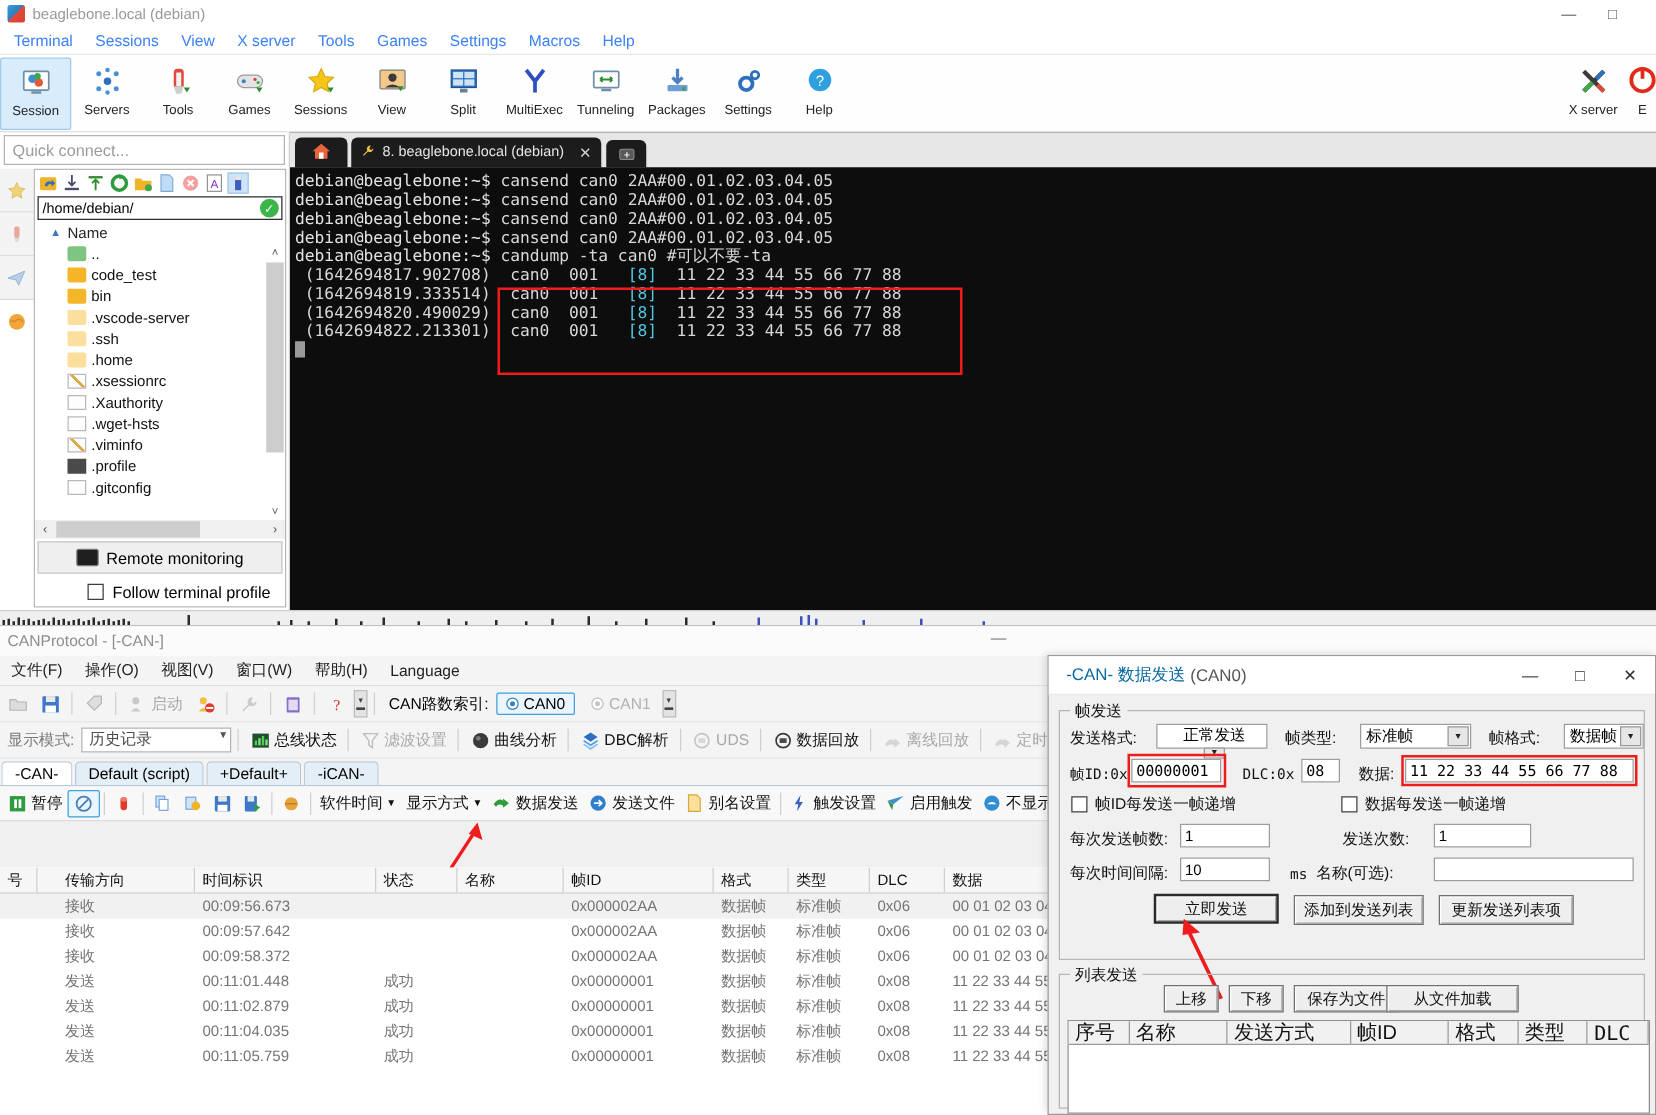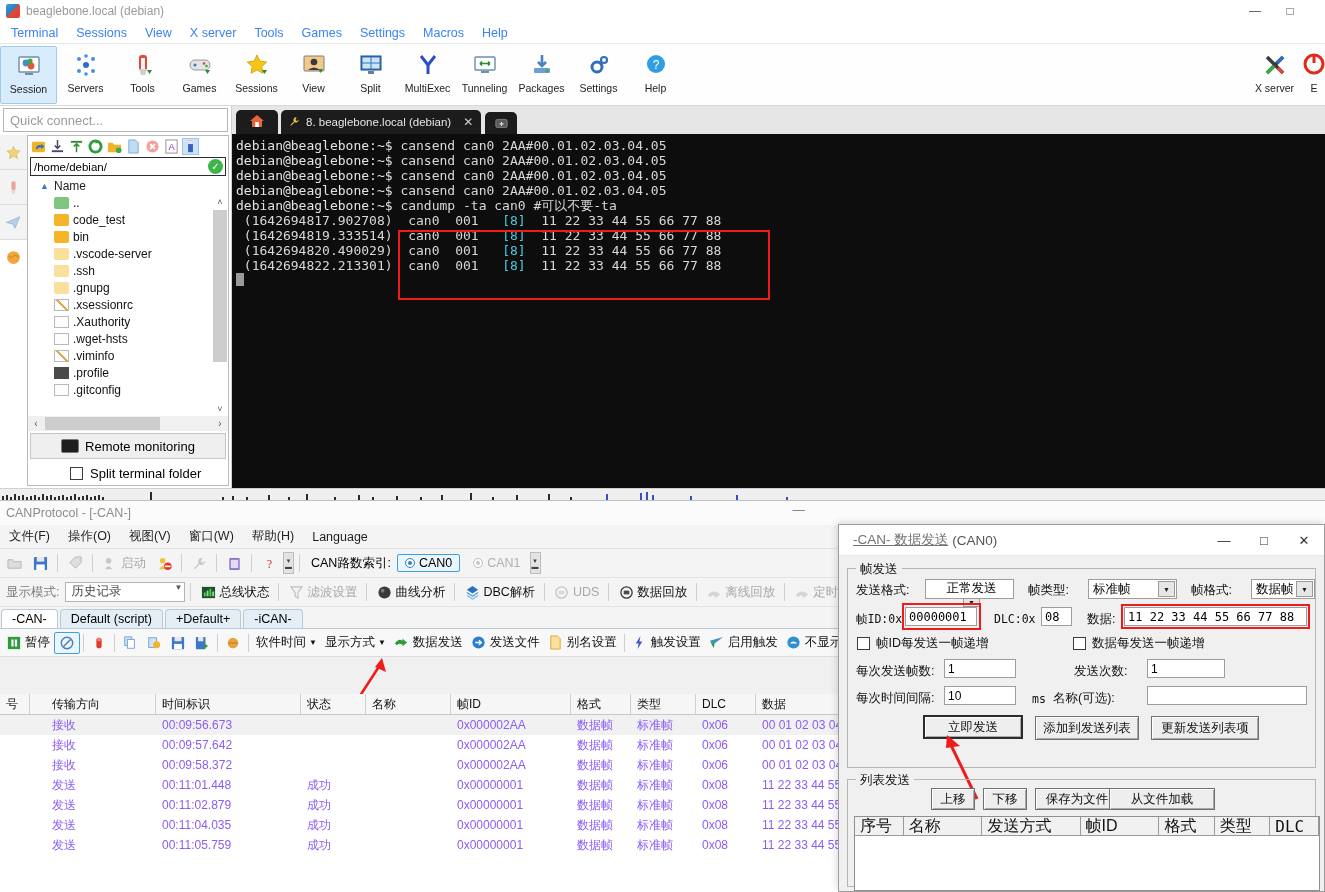--- a/index.html
+++ b/index.html
@@ -180,39 +180,39 @@
           background:#e4eef6; margin-right:2px; }
   .ctab.active { background:#ffffff; }
 
   .can-tb3 { height:28px; display:flex; align-items:center; background:#f8f8f8; padding-left:2px;
              border-bottom:1px solid #dcdcdc;}
 
   .grid { position:absolute; left:0; right:0; top:193px; bottom:0; background:#fff; overflow:hidden; }
   .ghead { display:flex; height:21px; background:#f6f6f6; border-bottom:1px solid #c9c9c9; }
   .gh { border-right:1px solid #cfcfcf; padding-left:6px; display:flex; align-items:center;
         font-size:12px; color:#111; }
-  .grow { display:flex; height:20px; align-items:center; font-size:12px; color:#8b5cf6;}
+  .grow { display:flex; height:20px; align-items:center; font-size:12px; color:#737373;}
   .grow.alt { background:#f1f1f1; }
   .gc { padding-left:6px; overflow:hidden; white-space:nowrap; }
 
   
   .c0{width:30px;} .c1{width:110px;margin-left:16px;} .c2{width:145px;} .c3{width:65px;} .c4{width:85px;}
   .c5{width:120px;} .c6{width:60px;} .c7{width:65px;} .c8{width:60px;} .c9{width:200px;}
 
   
   .arrow-svg { position:absolute; pointer-events:none; }
 
   
   #dlg {
     position:absolute; left:838px; top:524px; width:487px; height:368px;
     background:#f0f0f0; border:1px solid #9c9c9c; box-shadow:-2px -2px 6px rgba(0,0,0,.12);
   }
   .dlg-bar { height:31px; background:#ffffff; display:flex; align-items:center; padding-left:14px; position:relative;
              border-bottom:1px solid #e9e9e9;}
-  .dlg-t1 { font-size:13.5px; color:#737373;text-decoration:underline; }
+  .dlg-t1 { font-size:13.5px; color:#0369a1; }
   .dlg-t2 { font-size:13.5px; color:#555; margin-left:4px;}
   .dlg-btns { position:absolute; right:0; top:0; height:31px; display:flex; }
   .dlg-btn { width:40px; height:31px; display:flex; align-items:center; justify-content:center;
              font-size:13px; color:#333; }
   .gbox { position:absolute; border:1px solid #b6b6b6; }
   .gbox-lbl { position:absolute; top:-8px; left:8px; background:#f0f0f0; padding:0 4px; font-size:12.5px; color:#111;}
   .fld { font-size:12.5px; color:#111; }
   .mono { font-family:"DejaVu Sans Mono","Liberation Mono",monospace; font-size:11.5px;}
   .txt { border:1px solid #9d9d9d; background:#fff; height:19px; display:flex; align-items:center;
          padding-left:3px; font-size:12px; }
@@ -523,21 +523,21 @@
           <div class="fp-row">
               <span class="fp-ico ico-folder-l"></span>
               <span>.vscode-server</span>
             </div>
           <div class="fp-row">
               <span class="fp-ico ico-folder-l"></span>
               <span>.ssh</span>
             </div>
           <div class="fp-row">
               <span class="fp-ico ico-folder-l"></span>
-              <span>.gnupg</span>
+              <span>.home</span>
             </div>
           <div class="fp-row">
               <span class="fp-ico ico-file-p"></span>
               <span>.xsessionrc</span>
             </div>
           <div class="fp-row">
               <span class="fp-ico ico-file"></span>
               <span>.Xauthority</span>
             </div>
           <div class="fp-row">
@@ -569,21 +569,21 @@
           <div class="fp-hthumb"></div>
           <span class="fp-hbtn" style="margin-left:auto;">›</span>
         </div>
 
         <div class="fp-remote">
           <span class="mico"></span>
           <span>Remote monitoring</span>
         </div>
         <div class="fp-follow">
           <span class="cbx"></span>
-          <span>Split terminal folder</span>
+          <span>Follow terminal profile</span>
         </div>
       </div>
     </div>
 
     <div class="term-wrap">
       <div class="term-tabs">
         <div class="tab-home">
           <span class="hico">
             <svg width="16" height="16" viewBox="0 0 16 16">
                 <path d="M8 2 L15 8 H13 V14 H3 V8 H1 Z" fill="#e8643c"></path>

